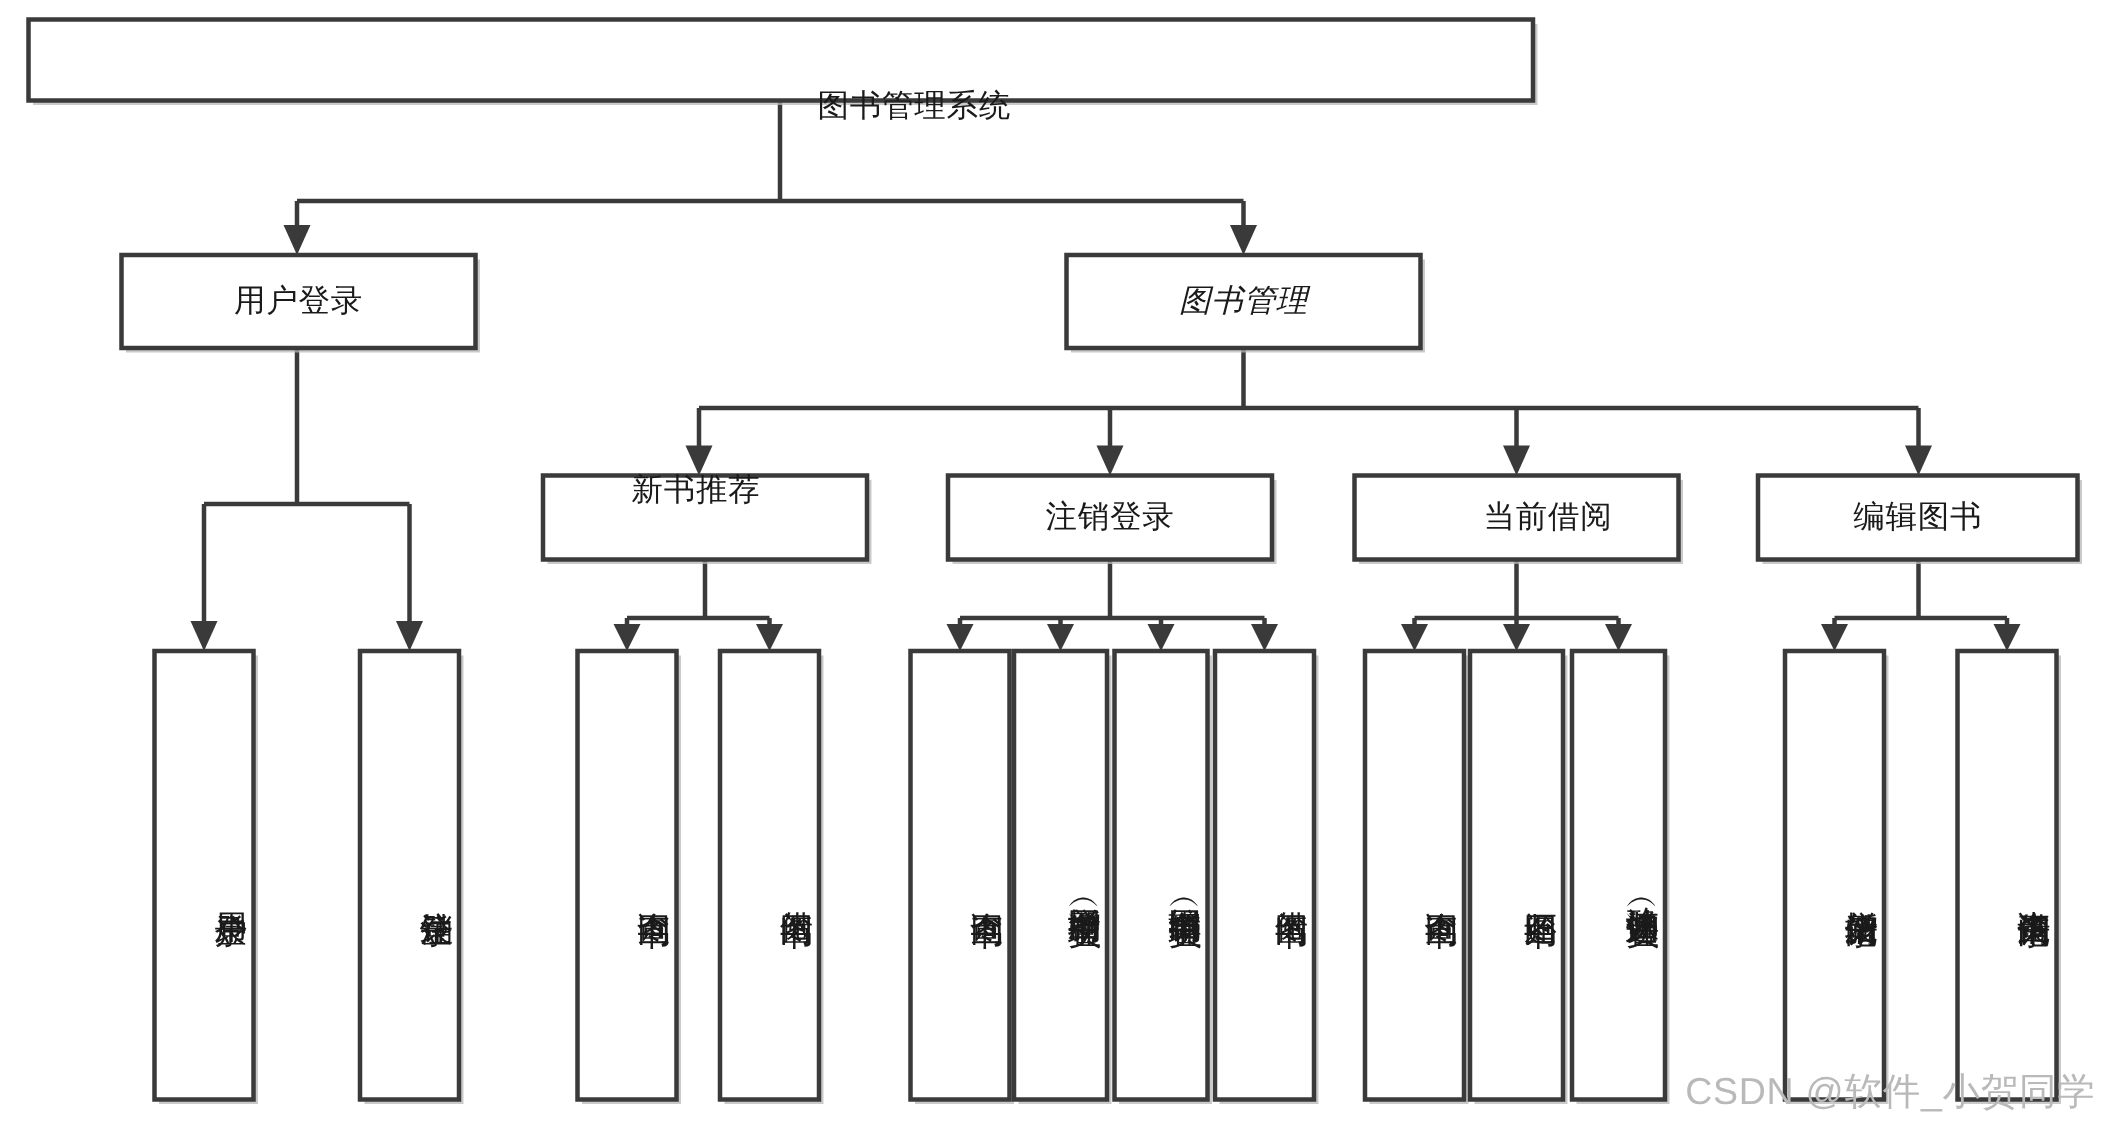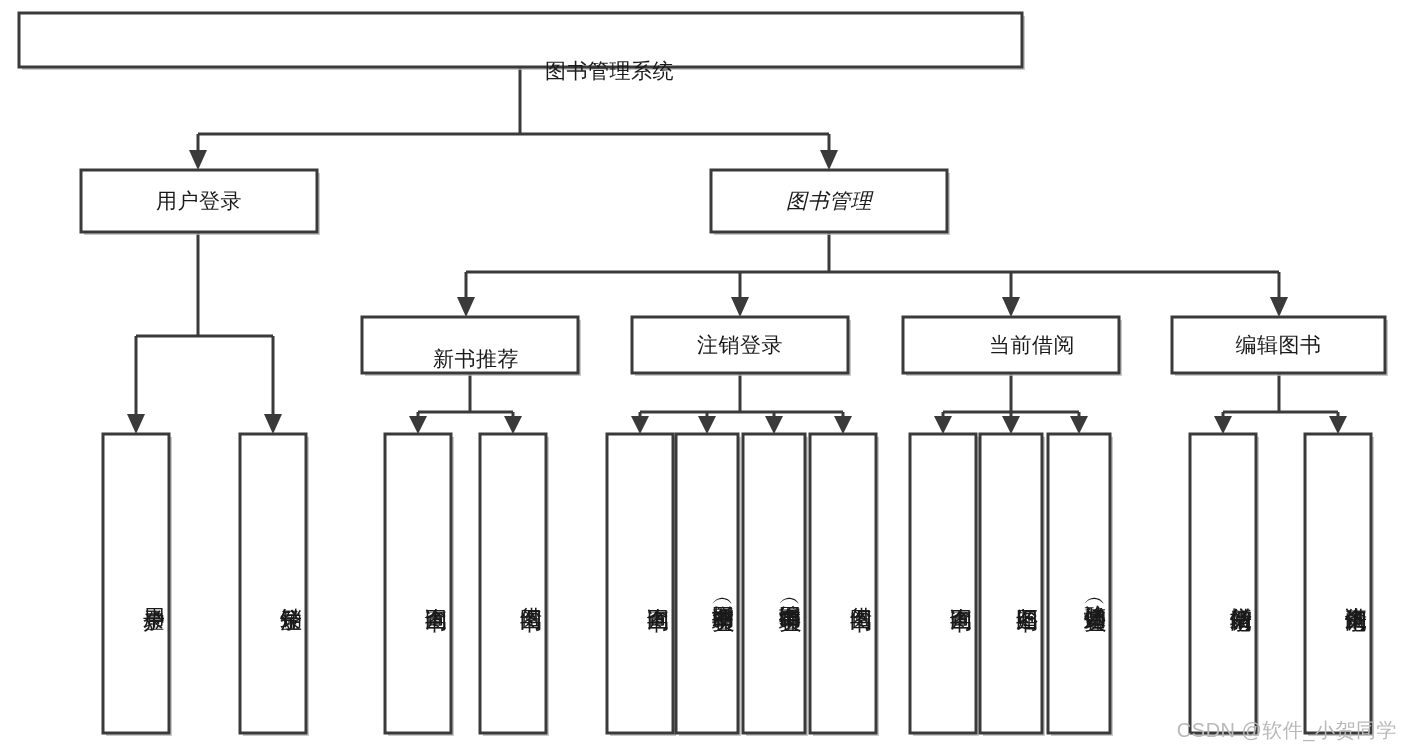--- a/index.html
+++ b/index.html
@@ -64,21 +64,21 @@
     letter-spacing: 1px;
     writing-mode: vertical-rl;
     text-orientation: upright;
     white-space: nowrap;
     pointer-events: none;
   }
   .watermark {
     position: absolute;
     right: 8px;
     bottom: 3px;
-    font-size: 20px;
+    font-size: 25px;
     color: #b9b9b9;
     letter-spacing: 0.5px;
     white-space: nowrap;
     pointer-events: none;
   }
 </style>
 </head>
 <body>
 
 <div id="canvas">
@@ -193,21 +193,21 @@
         <rect x="1190" y="434" width="66" height="299" class="node-rect"></rect>
         <rect x="1308" y="437" width="66" height="299" class="node-shadow"></rect>
         <rect x="1305" y="434" width="66" height="299" class="node-rect"></rect>
       </g>
   </svg>
 
   <div id="labels">
       <div class="node-label" style="left: 19px; top: 13px; width: 1181px; height: 54px; margin-top: 31px;">图书管理系统</div>
       <div class="node-label" style="left: 81px; top: 170px; width: 236px; height: 62px;">用户登录</div>
       <div class="node-label" style="left: 711px; top: 170px; width: 236px; height: 62px; font-style: italic;">图书管理</div>
-      <div class="node-label" style="left: 362px; top: 331px; width: 204px; height: 56px; padding-left: 12px;">新书推荐</div>
+      <div class="node-label" style="left: 362px; top: 299px; width: 204px; height: 56px;">新书推荐</div>
       <div class="node-label" style="left: 632px; top: 317px; width: 216px; height: 56px;">注销登录</div>
       <div class="node-label" style="left: 903px; top: 317px; width: 258px; height: 56px;">当前借阅</div>
       <div class="node-label" style="left: 1172px; top: 317px; width: 213px; height: 56px;">编辑图书</div>
       <div class="leaf-label" style="left: 103px; top: 434px; width: 66px; height: 299px; padding-top: 8px;">用户登录</div>
       <div class="leaf-label" style="left: 240px; top: 434px; width: 66px; height: 299px; padding-top: 8px;">注销登录</div>
       <div class="leaf-label" style="left: 385px; top: 434px; width: 66px; height: 299px; padding-top: 8px;">查询图书</div>
       <div class="leaf-label" style="left: 480px; top: 434px; width: 66px; height: 299px; padding-top: 8px;">借阅图书</div>
       <div class="leaf-label" style="left: 607px; top: 434px; width: 66px; height: 299px; padding-top: 8px;">查询图书</div>
       <div class="leaf-label" style="left: 676px; top: 434px; width: 62px; height: 299px; padding-top: 8px;">新增图书（管理员）</div>
       <div class="leaf-label" style="left: 743px; top: 434px; width: 62px; height: 299px; padding-top: 8px;">编辑图书（管理员）</div>

